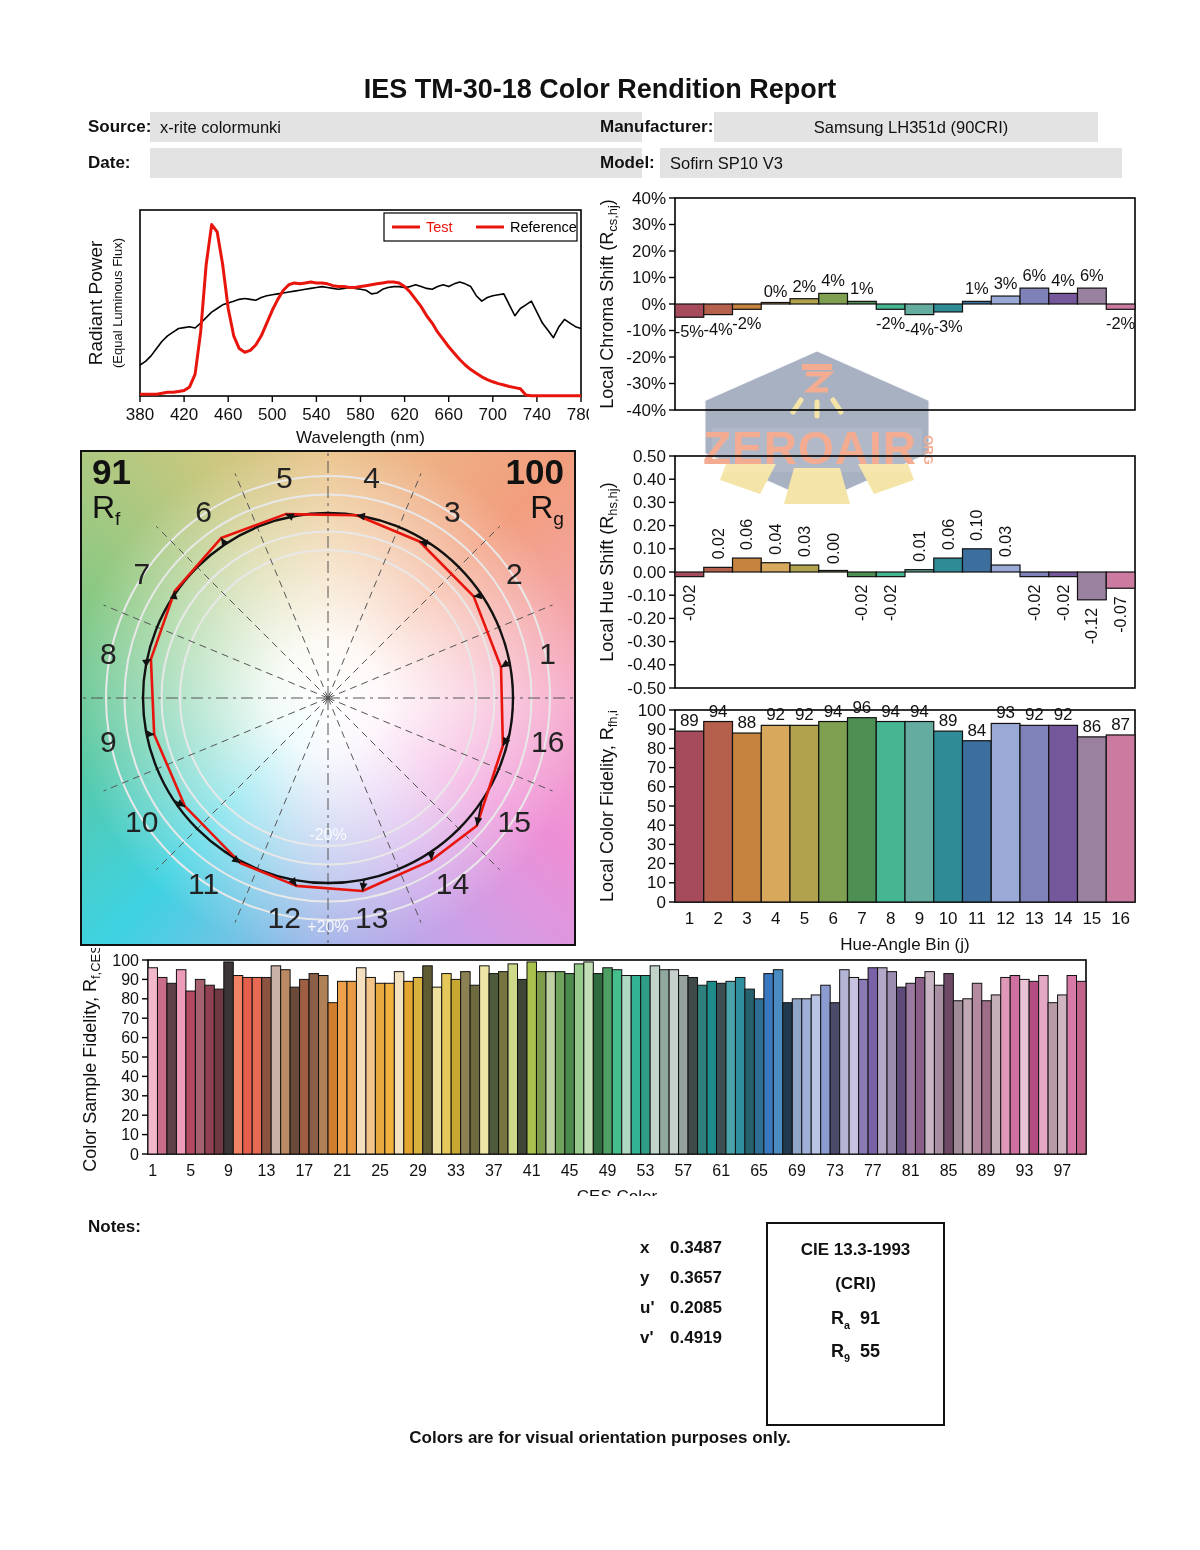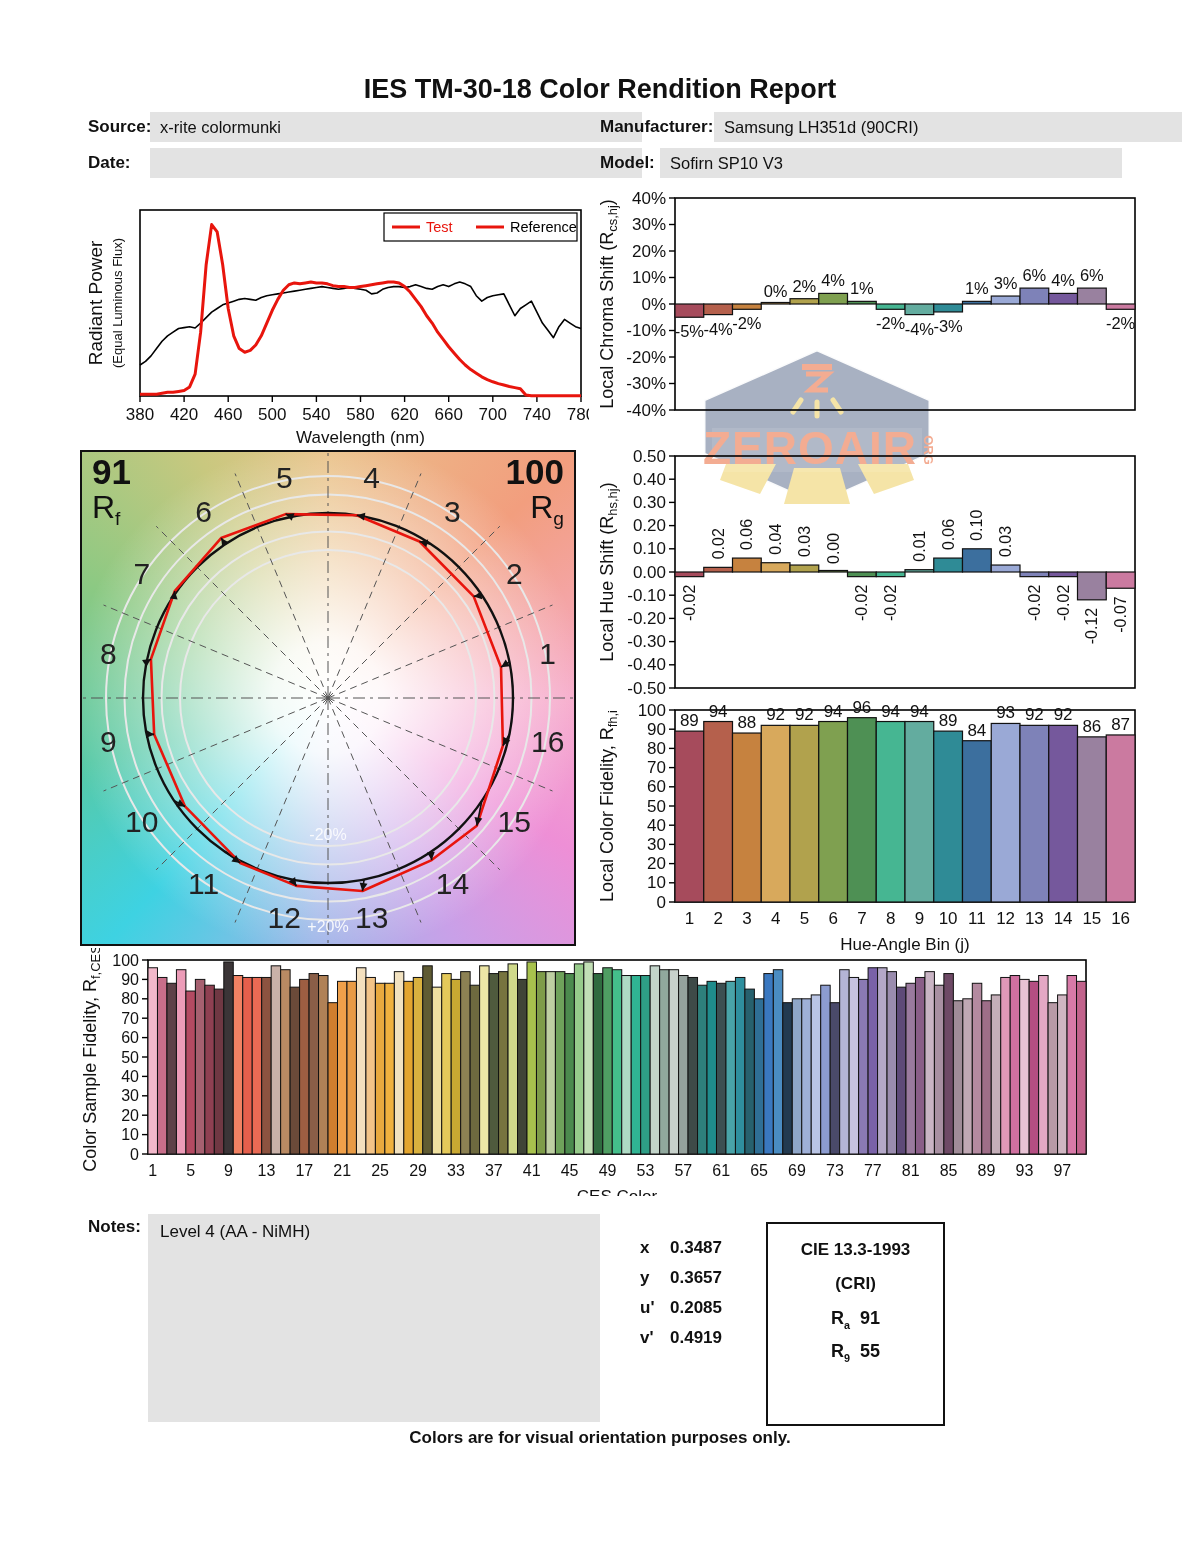--- a/index.html
+++ b/index.html
@@ -33,21 +33,21 @@
 </head>
 <body>
 
 <div id="page">
 
   <div class="abs title" style="top:74px;">IES TM-30-18 Color Rendition Report</div>
 
   <div class="abs fldlab" style="left:88px;top:112px;">Source:</div>
   <div class="abs fldbox" style="left:150px;top:112px;width:492px;">x-rite colormunki</div>
   <div class="abs fldlab" style="left:600px;top:112px;">Manufacturer:</div>
-  <div class="abs fldbox" style="left:714px;top:112px;width:468px;">Samsung LH351d (90CRI)</div>
+  <div class="abs fldbox" style="left:714px;top:112px;width:384px;text-align:center;">Samsung LH351d (90CRI)</div>
 
   <div class="abs fldlab" style="left:88px;top:148px;">Date:</div>
   <div class="abs fldbox" style="left:150px;top:148px;width:492px;"></div>
   <div class="abs fldlab" style="left:600px;top:148px;">Model:</div>
   <div class="abs fldbox" style="left:660px;top:148px;width:462px;">Sofirn SP10 V3</div>
 
   <div id="watermark" style="left:698px;top:346px;width:238px;height:162px;">
     <svg width="238" height="162" viewBox="0 0 238 162">
       <polygon points="6,54 119,4 232,54 232,108 119,158 6,108" fill="#9DA7BA" stroke="rgba(255,255,255,0.95)" stroke-width="3" stroke-linejoin="round"></polygon>
       <polygon points="28,118 78,118 62,148 22,134" fill="#F4E19B"></polygon>
@@ -515,21 +515,20 @@
       <div class="big">91</div>
       <div class="rsub"><span>R</span><sub>f</sub></div>
     </div>
     <div class="cvg-corner" style="right:10px;top:2px;text-align:right;">
       <div class="big">100</div>
       <div class="rsub"><span>R</span><sub>g</sub></div>
     </div>
   </div>
 
   <div class="abs fldlab" style="left:88px;top:1212px;">Notes:</div>
-  <div class="abs notesbox" style="left:148px;top:1214px;width:452px;height:208px;">Level 4 (AA - NiMH)</div>
 
   <div class="abs chromrow" style="left:640px;top:1238px;"><span class="cl">x</span><span>0.3487</span></div>
   <div class="abs chromrow" style="left:640px;top:1268px;"><span class="cl">y</span><span>0.3657</span></div>
   <div class="abs chromrow" style="left:640px;top:1298px;"><span class="cl">u'</span><span>0.2085</span></div>
   <div class="abs chromrow" style="left:640px;top:1328px;"><span class="cl">v'</span><span>0.4919</span></div>
 
   <div id="ciebox" class="abs" style="left:766px;top:1222px;width:175px;height:200px;">
     <div style="margin-top:16px;">CIE 13.3-1993</div>
     <div style="margin-top:14px;">(CRI)</div>
     <div class="crirow" style="margin-top:14px;"><span>R</span><sub>a</sub>&nbsp;&nbsp;<span>91</span></div>

